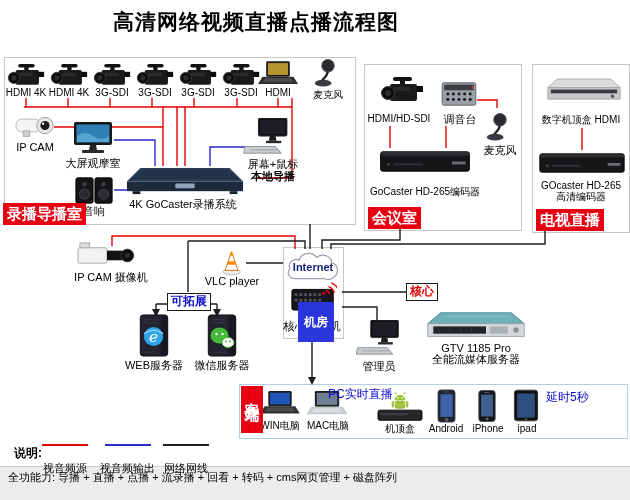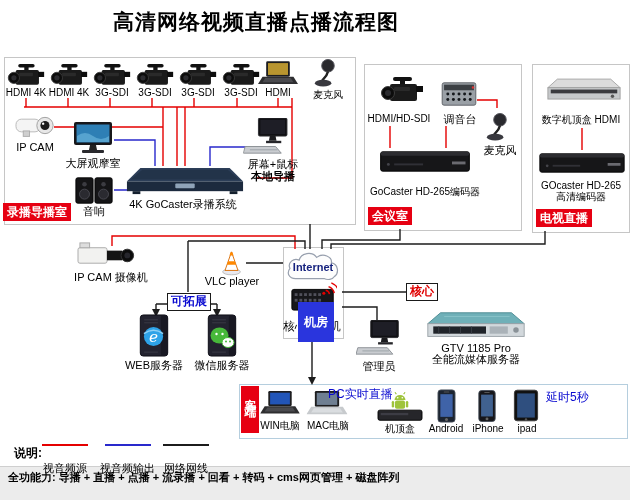--- a/index.html
+++ b/index.html
@@ -12,35 +12,35 @@
   #wires .blue{stroke:#2929cc;stroke-width:1.4;fill:none}
   #wires .blk{stroke:#1c1c1c;stroke-width:1.4;fill:none}
   #wires .ah{fill:#1c1c1c;stroke:none}
   .box{position:absolute;border:1px solid #c6c6c6;background:#fff;z-index:1}
   .cbox{border:1px solid #b5cede}
   .icon{position:absolute;z-index:3}
   .lbl{position:absolute;z-index:4;font-size:11px;text-align:center;white-space:nowrap;line-height:1.15}
   .sm{font-size:10px}
   .b{font-weight:bold}
   .tag{position:absolute;z-index:5;background:#e60012;color:#fff;font-weight:bold;
-    font-size:12px;line-height:1.2;padding:2px 4px;white-space:nowrap}
+    font-size:15px;line-height:1.2;padding:2px 4px;white-space:nowrap}
   .vtag{writing-mode:vertical-rl;text-orientation:upright;letter-spacing:3px;padding:3px 2px;height:41px}
   .badge{position:absolute;z-index:5;border:1.5px solid #1a1a1a;background:#fff;
     font-weight:bold;font-size:12px;padding:0 3px;white-space:nowrap;line-height:1.3}
   .badge.bl{color:#0a0ad0}.badge.rd{color:#e00000}
   .bluetxt{position:absolute;z-index:4;color:#0a0ad0;font-weight:normal;font-size:12px;white-space:nowrap}
   .roomtag{position:absolute;z-index:5;background:#2a35dd;color:#fff;font-weight:bold;
     font-size:12px;padding:13px 6px;line-height:1.2}
   .inet{position:absolute;z-index:4;color:#16227e;font-weight:bold;font-size:11px;white-space:nowrap}
   .legend-item{position:absolute;z-index:3;text-align:center}
   .legend-item .line{height:2px;width:46px;margin:0 auto}
   .legend-item .txt{font-size:11px;margin-top:15px;white-space:nowrap}
   .footer{position:absolute;left:0;top:466px;width:630px;height:34px;background:#ececec;
     border-top:1px solid #cfcfcf;z-index:1}
-  .footer div{position:absolute;left:8px;font-size:11px;font-weight:bold;white-space:nowrap}
+  .footer div{position:absolute;left:8px;font-size:11px;font-weight:normal;white-space:nowrap}
 </style>
 </head>
 <body>
 
 <div id="canvas">
 
   <svg width="0" height="0" style="position:absolute">
     <defs>
       <symbol id="s-camcorder" viewBox="0 0 44 32">
         <rect x="13" y="1" width="19" height="4" rx="2" fill="#111"></rect>

